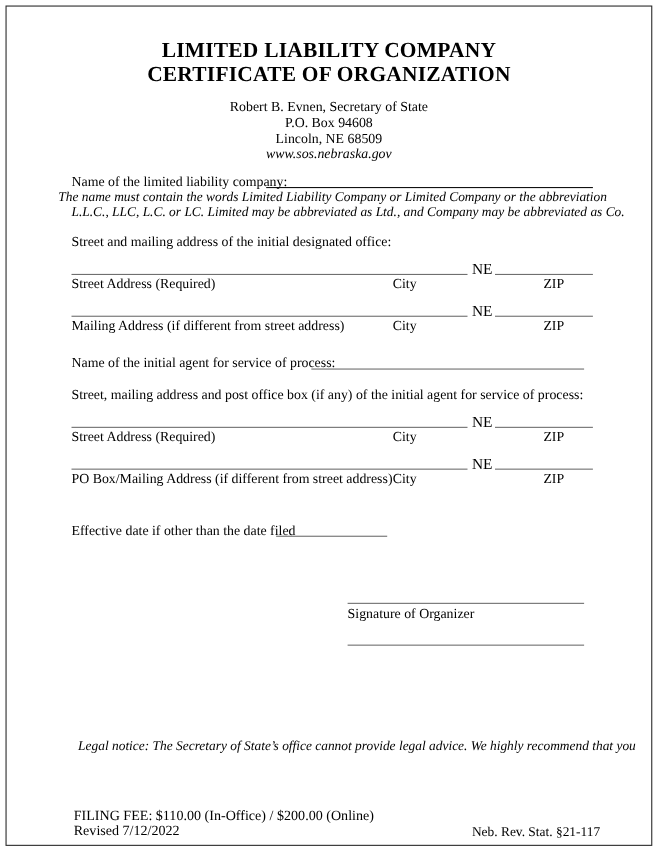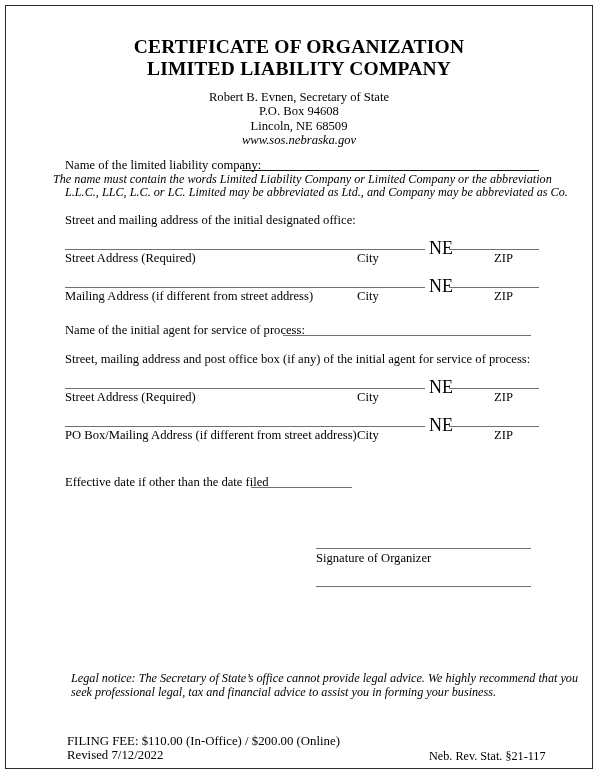--- a/index.html
+++ b/index.html
@@ -88,21 +88,21 @@
   }
 
   .sub {
     position: absolute;
     font-size: 12.6px;
     white-space: nowrap;
   }
 
   .ne {
     position: absolute;
-    font-size: 18px;
+    font-size: 14px;
     text-align: center;
   }
 
   
   .legal {
     position: absolute;
     font-size: 12.2px;
     font-style: italic;
     line-height: 14px;
     white-space: nowrap;
@@ -118,22 +118,22 @@
     white-space: nowrap;
   }
 </style>
 </head>
 <body>
 
 <div class="page">
   <div class="inner">
 
     <div class="title-block">
+      <div class="title-line">LIMITED LIABILITY COMPANY</div>
       <div class="title-line">CERTIFICATE OF ORGANIZATION</div>
-      <div class="title-line">LIMITED LIABILITY COMPANY</div>
     </div>
 
     <div class="agency-block">
       <div>Robert B. Evnen, Secretary of State</div>
       <div>P.O. Box 94608</div>
       <div>Lincoln, NE 68509</div>
       <div class="agency-web">www.sos.nebraska.gov</div>
     </div>
 
     <div class="lbl" style="left:59px; top:152px;">Name of the limited liability company:</div>
@@ -179,20 +179,19 @@
 
     <div class="lbl" style="left:59px; top:469px;">Effective date if other than the date filed</div>
     <div class="rule" style="left:245px; top:481px; width:101px;"></div>
 
     <div class="rule" style="left:310px; top:542px; width:215px;"></div>
     <div class="sub" style="left:310px; top:545px;">Signature of Organizer</div>
 
     <div class="rule" style="left:310px; top:580px; width:215px;"></div>
 
     <div class="legal" style="left:65px; top:665px;">Legal notice: The Secretary of State’s office cannot provide legal advice. We highly recommend that you</div>
-    <div class="legal" style="left:65px; top:679px;">seek professional legal, tax and financial advice to assist you in forming your business.</div>
 
     <div class="fee" style="left:61px; top:728px;">FILING FEE: $110.00 (In-Office) / $200.00 (Online)</div>
     <div class="fee" style="left:61px; top:742px;">Revised 7/12/2022</div>
     <div class="statute" style="left:423px; top:743px;">Neb. Rev. Stat. §21-117</div>
 
   </div>
 </div>
 
 </body></html>

